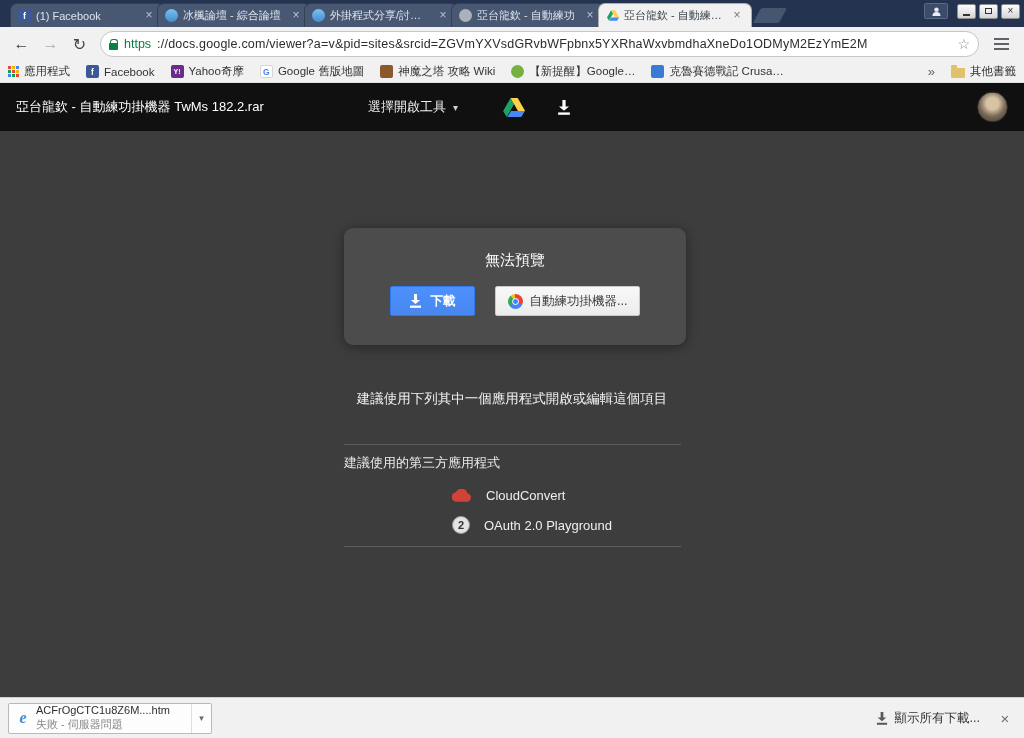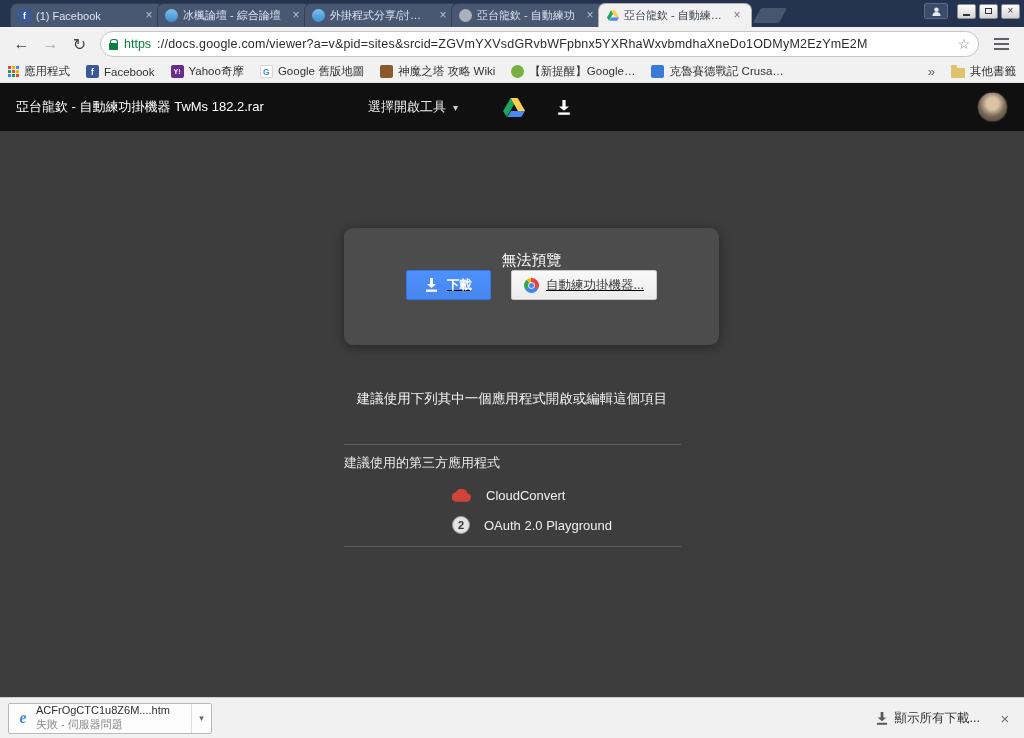--- a/index.html
+++ b/index.html
@@ -63,23 +63,23 @@
   .viewer-title { position:absolute; left:16px; top:50%; transform:translateY(-50%); font-size:13px; max-width:330px; white-space:nowrap; overflow:hidden; text-overflow:ellipsis; }
   .open-with { position:absolute; left:368px; top:50%; transform:translateY(-50%); display:flex; align-items:center; gap:7px; font-size:13px; color:#ececec; cursor:pointer; }
   .open-with .caret { font-size:10px; color:#cfcfcf; }
   .hdr-icon-btn { position:absolute; top:50%; transform:translateY(-50%); display:flex; align-items:center; justify-content:center; width:32px; height:32px; }
   .drive-btn { left:498px; }
   .hdr-dl-btn { left:548px; color:#fff; }
   .avatar { position:absolute; right:16px; top:50%; transform:translateY(-50%); width:31px; height:31px; border-radius:50%; background:radial-gradient(circle at 50% 38%, #d8c3a5 0 26%, #7a6a58 55%, #3a342c 100%); border:1px solid #2a2a2a; }
 
   
   .content { position:absolute; top:131px; left:0; right:0; bottom:41px; background:#3d3d3d; }
-  .dialog { position:absolute; left:344px; top:97px; width:375px; height:117px; background:#4c4c4c; border-radius:9px; box-shadow:0 2px 12px rgba(0,0,0,.4); text-align:center; }
+  .dialog { position:absolute; left:344px; top:97px; width:342px; height:117px; background:#4c4c4c; border-radius:9px; box-shadow:0 2px 12px rgba(0,0,0,.4); text-align:center; }
   .no-preview { padding-top:23px; font-size:15px; color:#fff; }
-  .dialog-buttons { display:flex; justify-content:center; align-items:center; gap:20px;text-decoration:underline; }
+  .dialog-buttons { margin-top:16px; display:flex; justify-content:center; align-items:center; gap:20px; }
   .btn-download { height:30px; padding:0 18px; background:linear-gradient(#4d90fe,#4787ed); border:1px solid #3079ed; border-radius:2px; color:#fff; font-size:12.5px; font-weight:bold; display:inline-flex; align-items:center; gap:9px; cursor:pointer; }
   .btn-connect { height:30px; padding:0 12px; background:linear-gradient(#f8f8f8,#ececec); border:1px solid #c9c9c9; border-radius:2px; color:#3c3c3c; font-size:12.5px; display:inline-flex; align-items:center; gap:7px; cursor:pointer; }
   .chrome-icon { position:relative; width:15px; height:15px; border-radius:50%; background:conic-gradient(#ea4335 0 33%, #4285f4 33% 66%, #34a853 66% 88%, #fbbc05 88% 100%); }
   .chrome-icon::after { content:""; position:absolute; inset:4px; border-radius:50%; background:#4285f4; border:1.5px solid #fff; }
   .suggestion { position:absolute; top:259px; left:0; right:0; text-align:center; font-size:13.5px; color:#f2f2f2; }
   .apps-section { position:absolute; left:344px; top:289px; width:337px; border-top:1px solid #5d5d5d; border-bottom:1px solid #5d5d5d; padding-bottom:6px;margin-top:24px; }
   .third-party-header { padding:9px 0 8px; font-size:13px; color:#e9e9e9; }
   .app-row { height:30px; display:flex; align-items:center; padding-left:108px; gap:14px; cursor:pointer; }
   .app-icon { flex:none; width:20px; display:flex; align-items:center; justify-content:center; }
   .oauth-icon { width:18px; height:18px; border-radius:50%; background:#e4e4e4; color:#333; font-size:11px; font-weight:bold; align-items:center; justify-content:center; border:1px solid #9a9a9a; }

